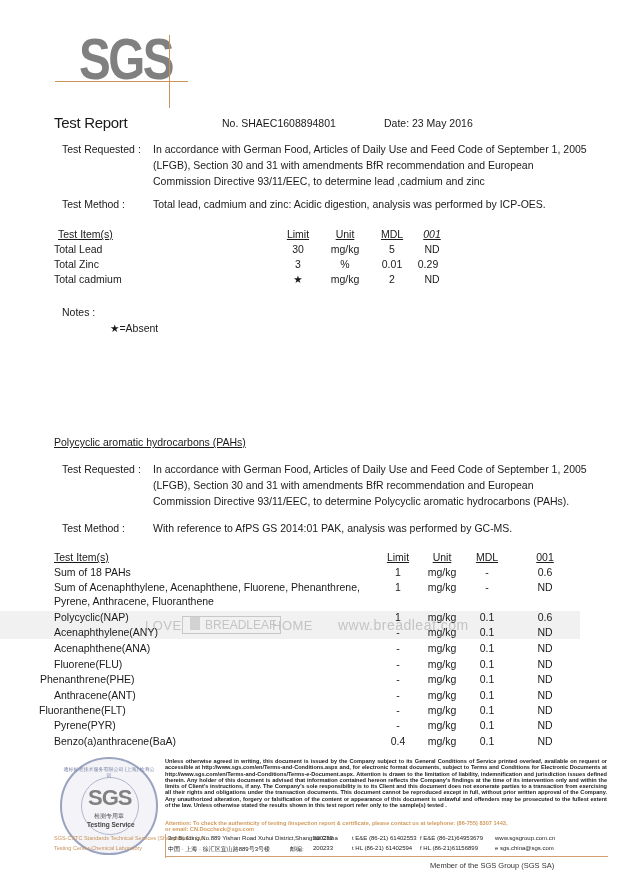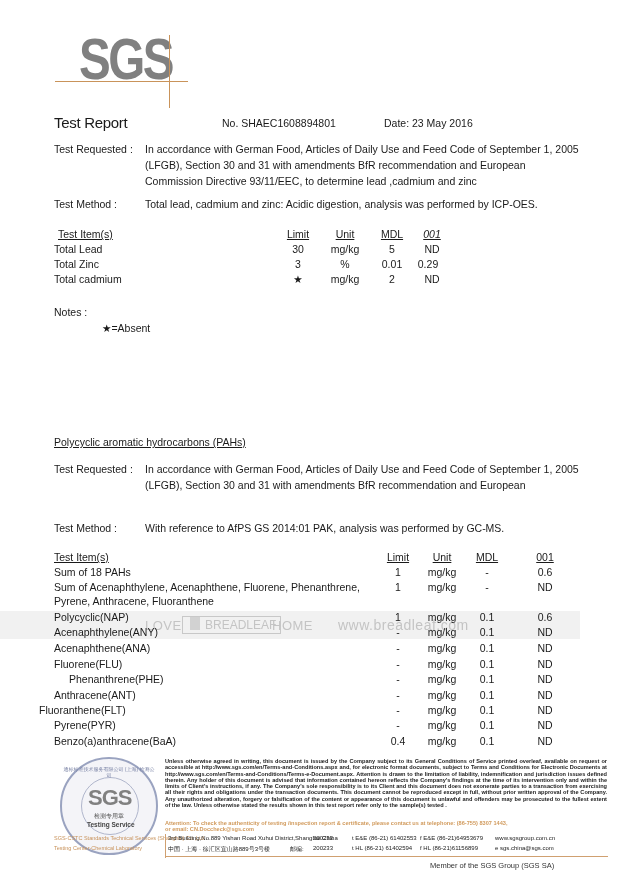--- a/index.html
+++ b/index.html
@@ -16,21 +16,21 @@
     line-height: 58px; font-family: "Liberation Sans", sans-serif;
   }
   .logo-hline { left: 55px; top: 81px; width: 133px; height: 1px; background: #c9935a; }
   .logo-vline { left: 169px; top: 35px; width: 1px; height: 73px; background: #c9935a; }
 
   
   .report-title { left: 54px; top: 114px; font-size: 15px; font-weight: normal; letter-spacing: -0.3px; }
   .report-no { left: 222px; top: 117px; font-size: 10.5px; }
   .report-date { left: 384px; top: 117px; font-size: 10.5px; }
 
-  .txt { font-size: 10.5px; line-height: 16px; }
+  .txt { font-size: 10.5px; line-height: 16px; margin-left: 8px; }
   .lbl { left: 54px; }
   .val { left: 145px; width: 440px; }
 
   .colhead { text-decoration: underline; }
   .italic { font-style: italic; }
 
   .row { position: absolute; font-size: 10.5px; line-height: 14px; }
   .c { position: absolute; text-align: center; }
 
   .section-title { left: 54px; top: 436px; font-size: 10.5px; text-decoration: underline; }
@@ -122,20 +122,21 @@
 
 <div class="abs txt" style="left:54px;top:304px">Notes :</div>
 <div class="abs txt" style="left:102px;top:320px">★=Absent</div>
 
 <div class="abs section-title">Polycyclic aromatic hydrocarbons (PAHs)</div>
 
 <div class="abs txt lbl" style="top:461px">Test Requested :</div>
 <div class="abs txt val" style="top:461px">
   <div>In accordance with German Food, Articles of Daily Use and Feed Code of September 1, 2005</div>
   <div>(LFGB), Section 30 and 31 with  amendments BfR recommendation and European</div>
+  <div>Commission Directive 93/11/EEC, to determine Polycyclic aromatic hydrocarbons (PAHs).</div>
 </div>
 <div class="abs txt lbl" style="top:520px">Test Method :</div>
 <div class="abs txt val" style="top:520px">With reference to AfPS GS 2014:01 PAK, analysis was performed by GC-MS.</div>
 
 <div class="abs watermark">
   <span class="abs wm-text" style="left:145px;top:7px">LOVE</span>
   <span class="abs" style="left:190px;top:5px;width:10px;height:14px;background:#d2d2d2;"></span>
   <span class="abs wm-box" style="left:182px;top:5px;padding-left:22px;height:16px;line-height:16px">BREADLEAF</span>
   <span class="abs wm-text" style="left:272px;top:7px">HOME</span>
   <span class="abs wm-text" style="left:338px;top:6px;font-size:14px">www.breadleaf.com</span>
@@ -193,21 +194,21 @@
 
   <div class="row" style="top:657px;left:0;width:620px">
     <span class="c" style="left:54px;text-align:left">Fluorene(FLU)</span>
     <span class="c" style="left:380px;width:36px">-</span>
     <span class="c" style="left:422px;width:40px">mg/kg</span>
     <span class="c" style="left:467px;width:40px">0.1</span>
     <span class="c" style="left:525px;width:40px">ND</span>
   </div>
 
   <div class="row" style="top:672px;left:0;width:620px">
-    <span class="c" style="left:69px;text-align:right">Phenanthrene(PHE)</span>
+    <span class="c" style="left:40px;text-align:right">Phenanthrene(PHE)</span>
     <span class="c" style="left:380px;width:36px">-</span>
     <span class="c" style="left:422px;width:40px">mg/kg</span>
     <span class="c" style="left:467px;width:40px">0.1</span>
     <span class="c" style="left:525px;width:40px">ND</span>
   </div>
 
   <div class="row" style="top:688px;left:0;width:620px">
     <span class="c" style="left:54px;text-align:left">Anthracene(ANT)</span>
     <span class="c" style="left:380px;width:36px">-</span>
     <span class="c" style="left:422px;width:40px">mg/kg</span>

